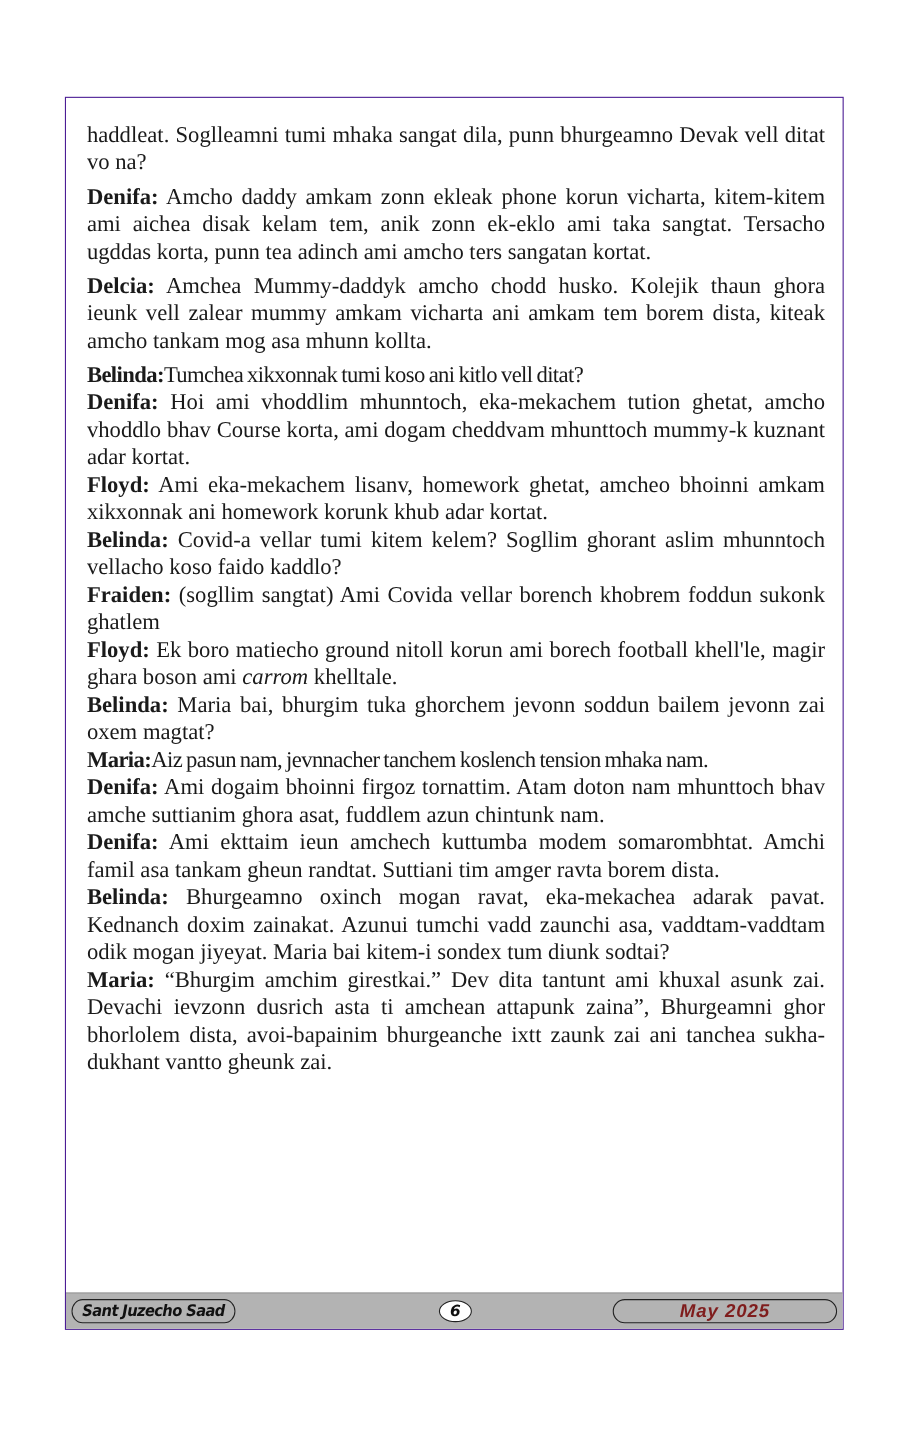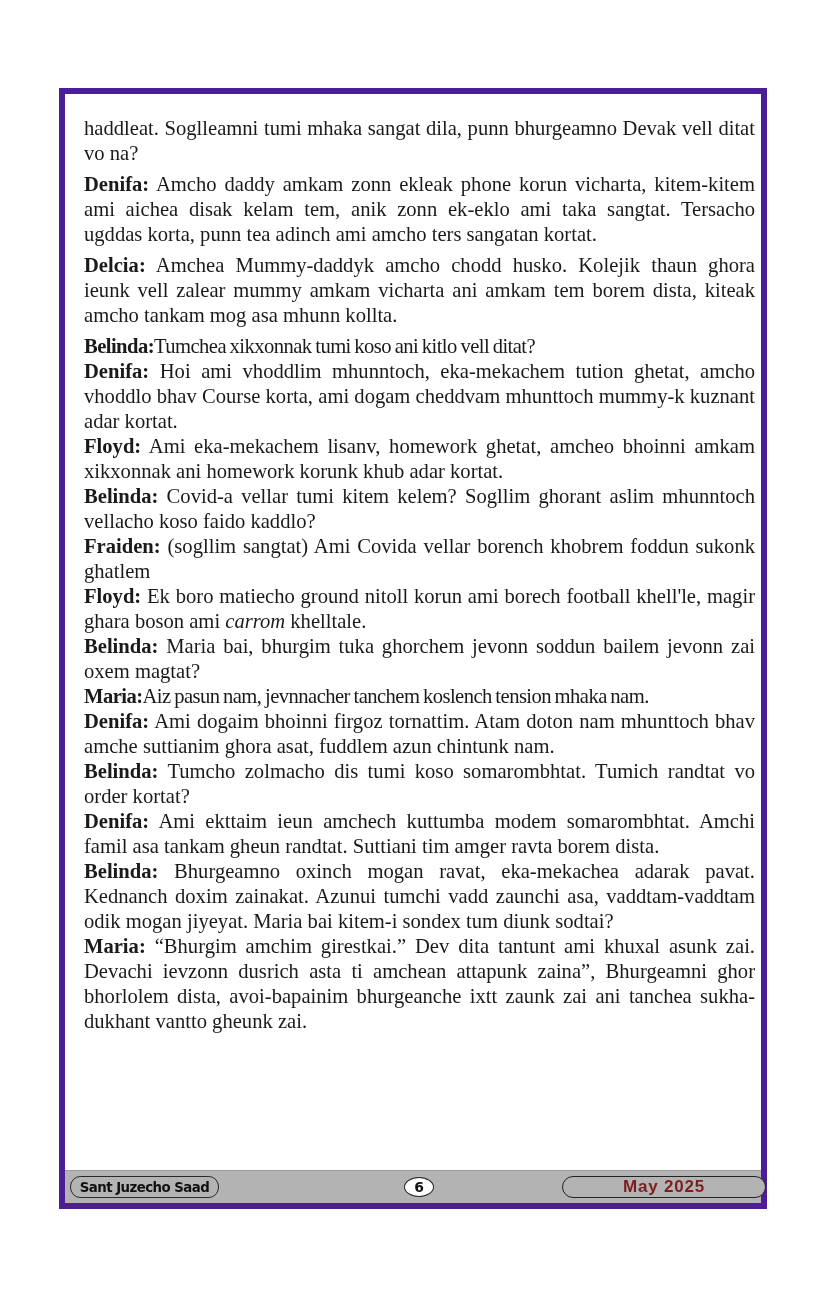--- a/index.html
+++ b/index.html
@@ -1,32 +1,32 @@
 <!DOCTYPE html>
 <html><head>
 <meta charset="utf-8">
 <style>
   html, body { margin: 0; padding: 0; background: #ffffff; }
   body { width: 827px; height: 1300px; position: relative; overflow: hidden; }
   .frame {
     position: absolute; left: 59px; top: 88px; width: 708px; height: 1121px;
-    border: 6px solid #4c1d95; box-sizing: border-box; background: #fff;
+    border: 1px solid #4c1d95; box-sizing: border-box; background: #fff;
   }
   .content {
     position: absolute; left: 19px; top: 22px; width: 671px;
     font-family: "Liberation Serif", serif; font-size: 20.6px; line-height: 25px;
     color: #1a1a1a; text-align: justify;
   }
   .para { margin: 0 0 0 0; }
   .para.gap { margin-top: 6px; }
   .speaker { font-weight: bold; }
   .tight { letter-spacing: -0.55px; word-spacing: -1px; }
   .footer {
     position: absolute; left: 0; right: 0; bottom: 0; height: 32px;
-    background: #b3b3b3; border-top: 1px solid #9a9a9a;
+    background: #b3b3b3; border-top: 1px solid #9a9a9a; font-style: italic;
   }
   .pill {
     position: absolute; top: 5px; height: 22px; box-sizing: border-box;
     border: 1.5px solid #222; border-radius: 12px; background: #b3b3b3;
     font-family: "DejaVu Sans", sans-serif; font-weight: bold; color: #111;
     display: flex; align-items: center; justify-content: center;
   }
   .pill.mag { left: 5px; width: 162px; font-size: 14.5px; letter-spacing: -0.6px; transform: scaleX(0.92); transform-origin: left; }
   .pill.num { left: 339px; width: 30px; border-radius: 50%; background: #fff; font-size: 14px; height: 20px; top: 6px; }
   .pill.date { left: 497px; width: 204px; font-size: 17px; letter-spacing: 0.8px; font-family: "Liberation Sans", sans-serif; color: #7f1d1d; }
@@ -41,21 +41,20 @@
     <p class="para gap"><span class="speaker">Delcia:</span><span> Amchea Mummy-daddyk amcho chodd husko. Kolejik thaun ghora ieunk vell zalear mummy amkam vicharta ani amkam tem borem dista, kiteak amcho tankam mog asa mhunn kollta.</span></p>
     <p class="para gap tight"><span class="speaker">Belinda:</span><span>Tumchea xikxonnak tumi koso ani kitlo vell ditat?</span></p>
     <p class="para"><span class="speaker">Denifa:</span><span> Hoi ami vhoddlim mhunntoch, eka-mekachem tution ghetat, amcho vhoddlo bhav Course korta, ami dogam cheddvam mhunttoch mummy-k kuznant adar kortat.</span></p>
     <p class="para"><span class="speaker">Floyd:</span><span> Ami eka-mekachem lisanv, homework ghetat, amcheo bhoinni amkam xikxonnak ani homework korunk khub adar kortat.</span></p>
     <p class="para"><span class="speaker">Belinda:</span><span> Covid-a vellar tumi kitem kelem? Sogllim ghorant aslim mhunntoch vellacho koso faido kaddlo?</span></p>
     <p class="para"><span class="speaker">Fraiden:</span><span> (sogllim sangtat) Ami Covida vellar borench khobrem foddun sukonk ghatlem</span></p>
     <p class="para"><span class="speaker">Floyd:</span><span> Ek boro matiecho ground nitoll korun ami borech football khell'le, magir ghara boson ami </span><i>carrom</i><span> khelltale.</span></p>
     <p class="para"><span class="speaker">Belinda:</span><span> Maria bai, bhurgim tuka ghorchem jevonn soddun bailem jevonn zai oxem magtat?</span></p>
     <p class="para tight"><span class="speaker">Maria:</span><span>Aiz pasun nam, jevnnacher tanchem koslench tension mhaka nam.</span></p>
     <p class="para"><span class="speaker">Denifa:</span><span> Ami dogaim bhoinni firgoz tornattim. Atam doton nam mhunttoch bhav amche suttianim ghora asat, fuddlem azun chintunk nam.</span></p>
-    <p class="para"><span class="speaker">Belinda:</span><span> Tumcho zolmacho dis tumi koso somarombhtat. Tumich randtat vo order kortat?</span></p>
     <p class="para"><span class="speaker">Denifa:</span><span> Ami ekttaim ieun amchech kuttumba modem somarombhtat. Amchi famil asa tankam gheun randtat. Suttiani tim amger ravta borem dista.</span></p>
     <p class="para"><span class="speaker">Belinda:</span><span> Bhurgeamno oxinch mogan ravat, eka-mekachea adarak pavat. Kednanch doxim zainakat. Azunui tumchi vadd zaunchi asa, vaddtam-vaddtam odik mogan jiyeyat. Maria bai kitem-i sondex tum diunk sodtai?</span></p>
     <p class="para"><span class="speaker">Maria:</span><span> “Bhurgim amchim girestkai.” Dev dita tantunt ami khuxal asunk zai. Devachi ievzonn dusrich asta ti amchean attapunk zaina”, Bhurgeamni ghor bhorlolem dista, avoi-bapainim bhurgeanche ixtt zaunk zai ani tanchea sukha-dukhant vantto gheunk zai.</span></p>
   </div>
 
   <div class="footer">
     <div class="pill mag">Sant Juzecho Saad</div>
     <div class="pill num">6</div>
     <div class="pill date">May 2025</div>
   </div>

